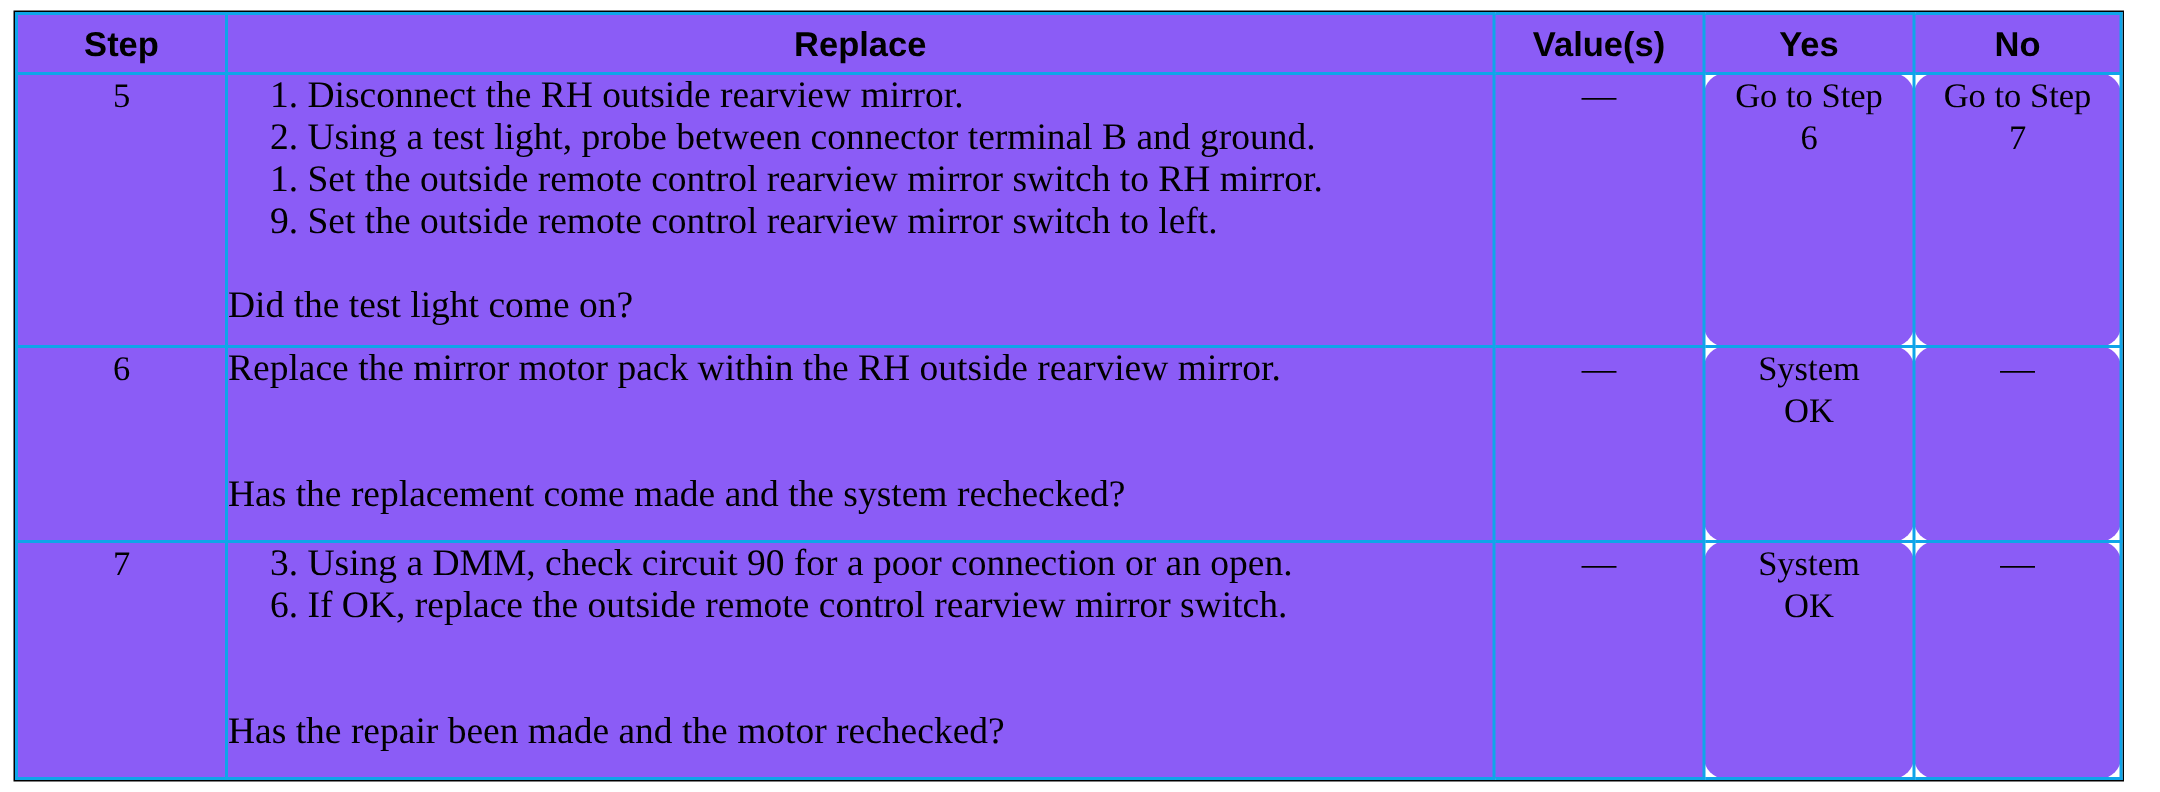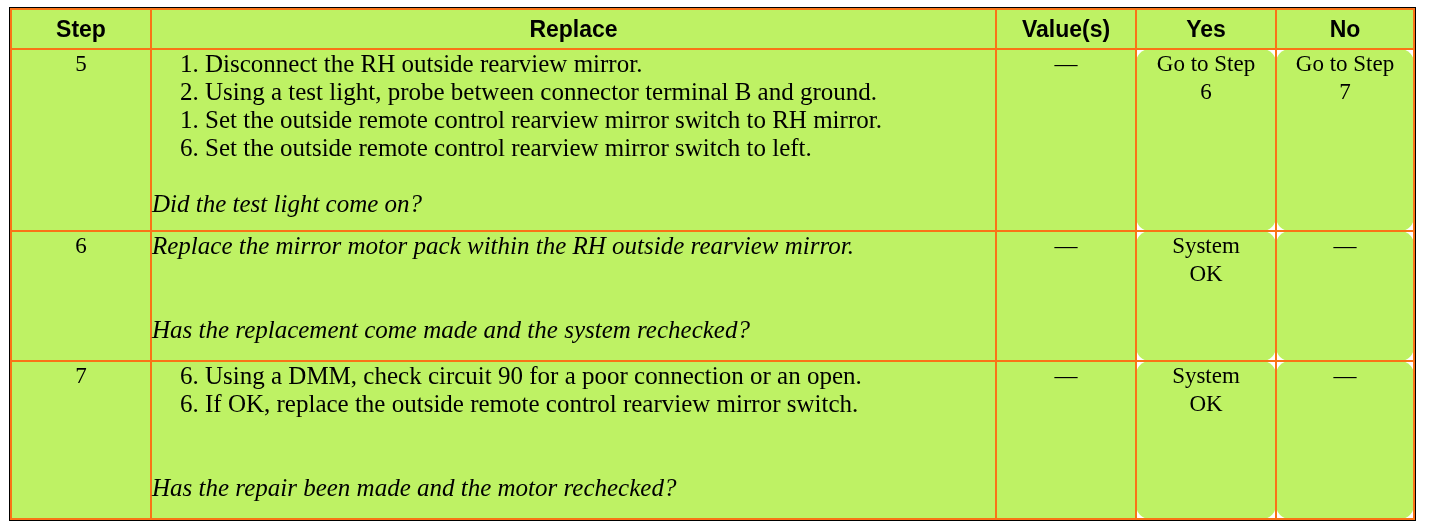--- a/index.html
+++ b/index.html
@@ -27,24 +27,24 @@
     position: absolute;
     left: 10px;
     top: 8px;
     width: 1403px;
     border-collapse: collapse;
     table-layout: fixed;
     background: #ffffff;
   }
 
   table.diag td, table.diag th {
-    border: 2px solid #f97316;
+    border: 2px solid #0ea5e9;
     vertical-align: top;
     padding: 0;
-    background: #bef264;
+    background: #8b5cf6;
   }
 
   
   table.diag {
     box-shadow: 0 0 0 1px #000000;
   }
 
   
   thead th {
     height: 38px;
@@ -100,21 +100,20 @@
   }
   .numlist li {
     margin: 0;
     padding: 0 0 0 28px;
     white-space: nowrap;
   }
   .plainline {
     margin: 0;
     padding: 0;
     white-space: nowrap;
-    font-style: italic;
   }
   .gap-1 { height: 28px; }
   .gap-2 { height: 56px; }
 
   .dash {
     font-size: 23px;
     line-height: 28px;
   }
 
   .cellline { display: block; }
@@ -151,21 +150,21 @@
     <tbody>
 
       <tr class="r5">
         <td class="step">5</td>
 
         <td class="action">
           <ul class="numlist">
             <li>1. Disconnect the RH outside rearview mirror.</li>
             <li>2. Using a test light, probe between connector terminal B and ground.</li>
             <li>1. Set the outside remote control rearview mirror switch to RH mirror.</li>
-            <li>6. Set the outside remote control rearview mirror switch to left.</li>
+            <li>9. Set the outside remote control rearview mirror switch to left.</li>
           </ul>
           <div class="gap-1"></div>
           <p class="plainline">Did the test light come on?</p>
         </td>
 
         <td class="value sep-left">
           <span class="dash">—</span>
         </td>
 
         <td class="yes">
@@ -200,21 +199,21 @@
         <td class="no">
           <span class="cellline">—</span>
         </td>
       </tr>
 
       <tr class="r7">
         <td class="step">7</td>
 
         <td class="action">
           <ul class="numlist">
-            <li>6. Using a DMM, check circuit 90 for a poor connection or an open.</li>
+            <li>3. Using a DMM, check circuit 90 for a poor connection or an open.</li>
             <li>6. If OK, replace the outside remote control rearview mirror switch.</li>
           </ul>
           <div class="gap-2"></div>
           <p class="plainline">Has the repair been made and the motor rechecked?</p>
         </td>
 
         <td class="value sep-left">
           <span class="dash">—</span>
         </td>
 

